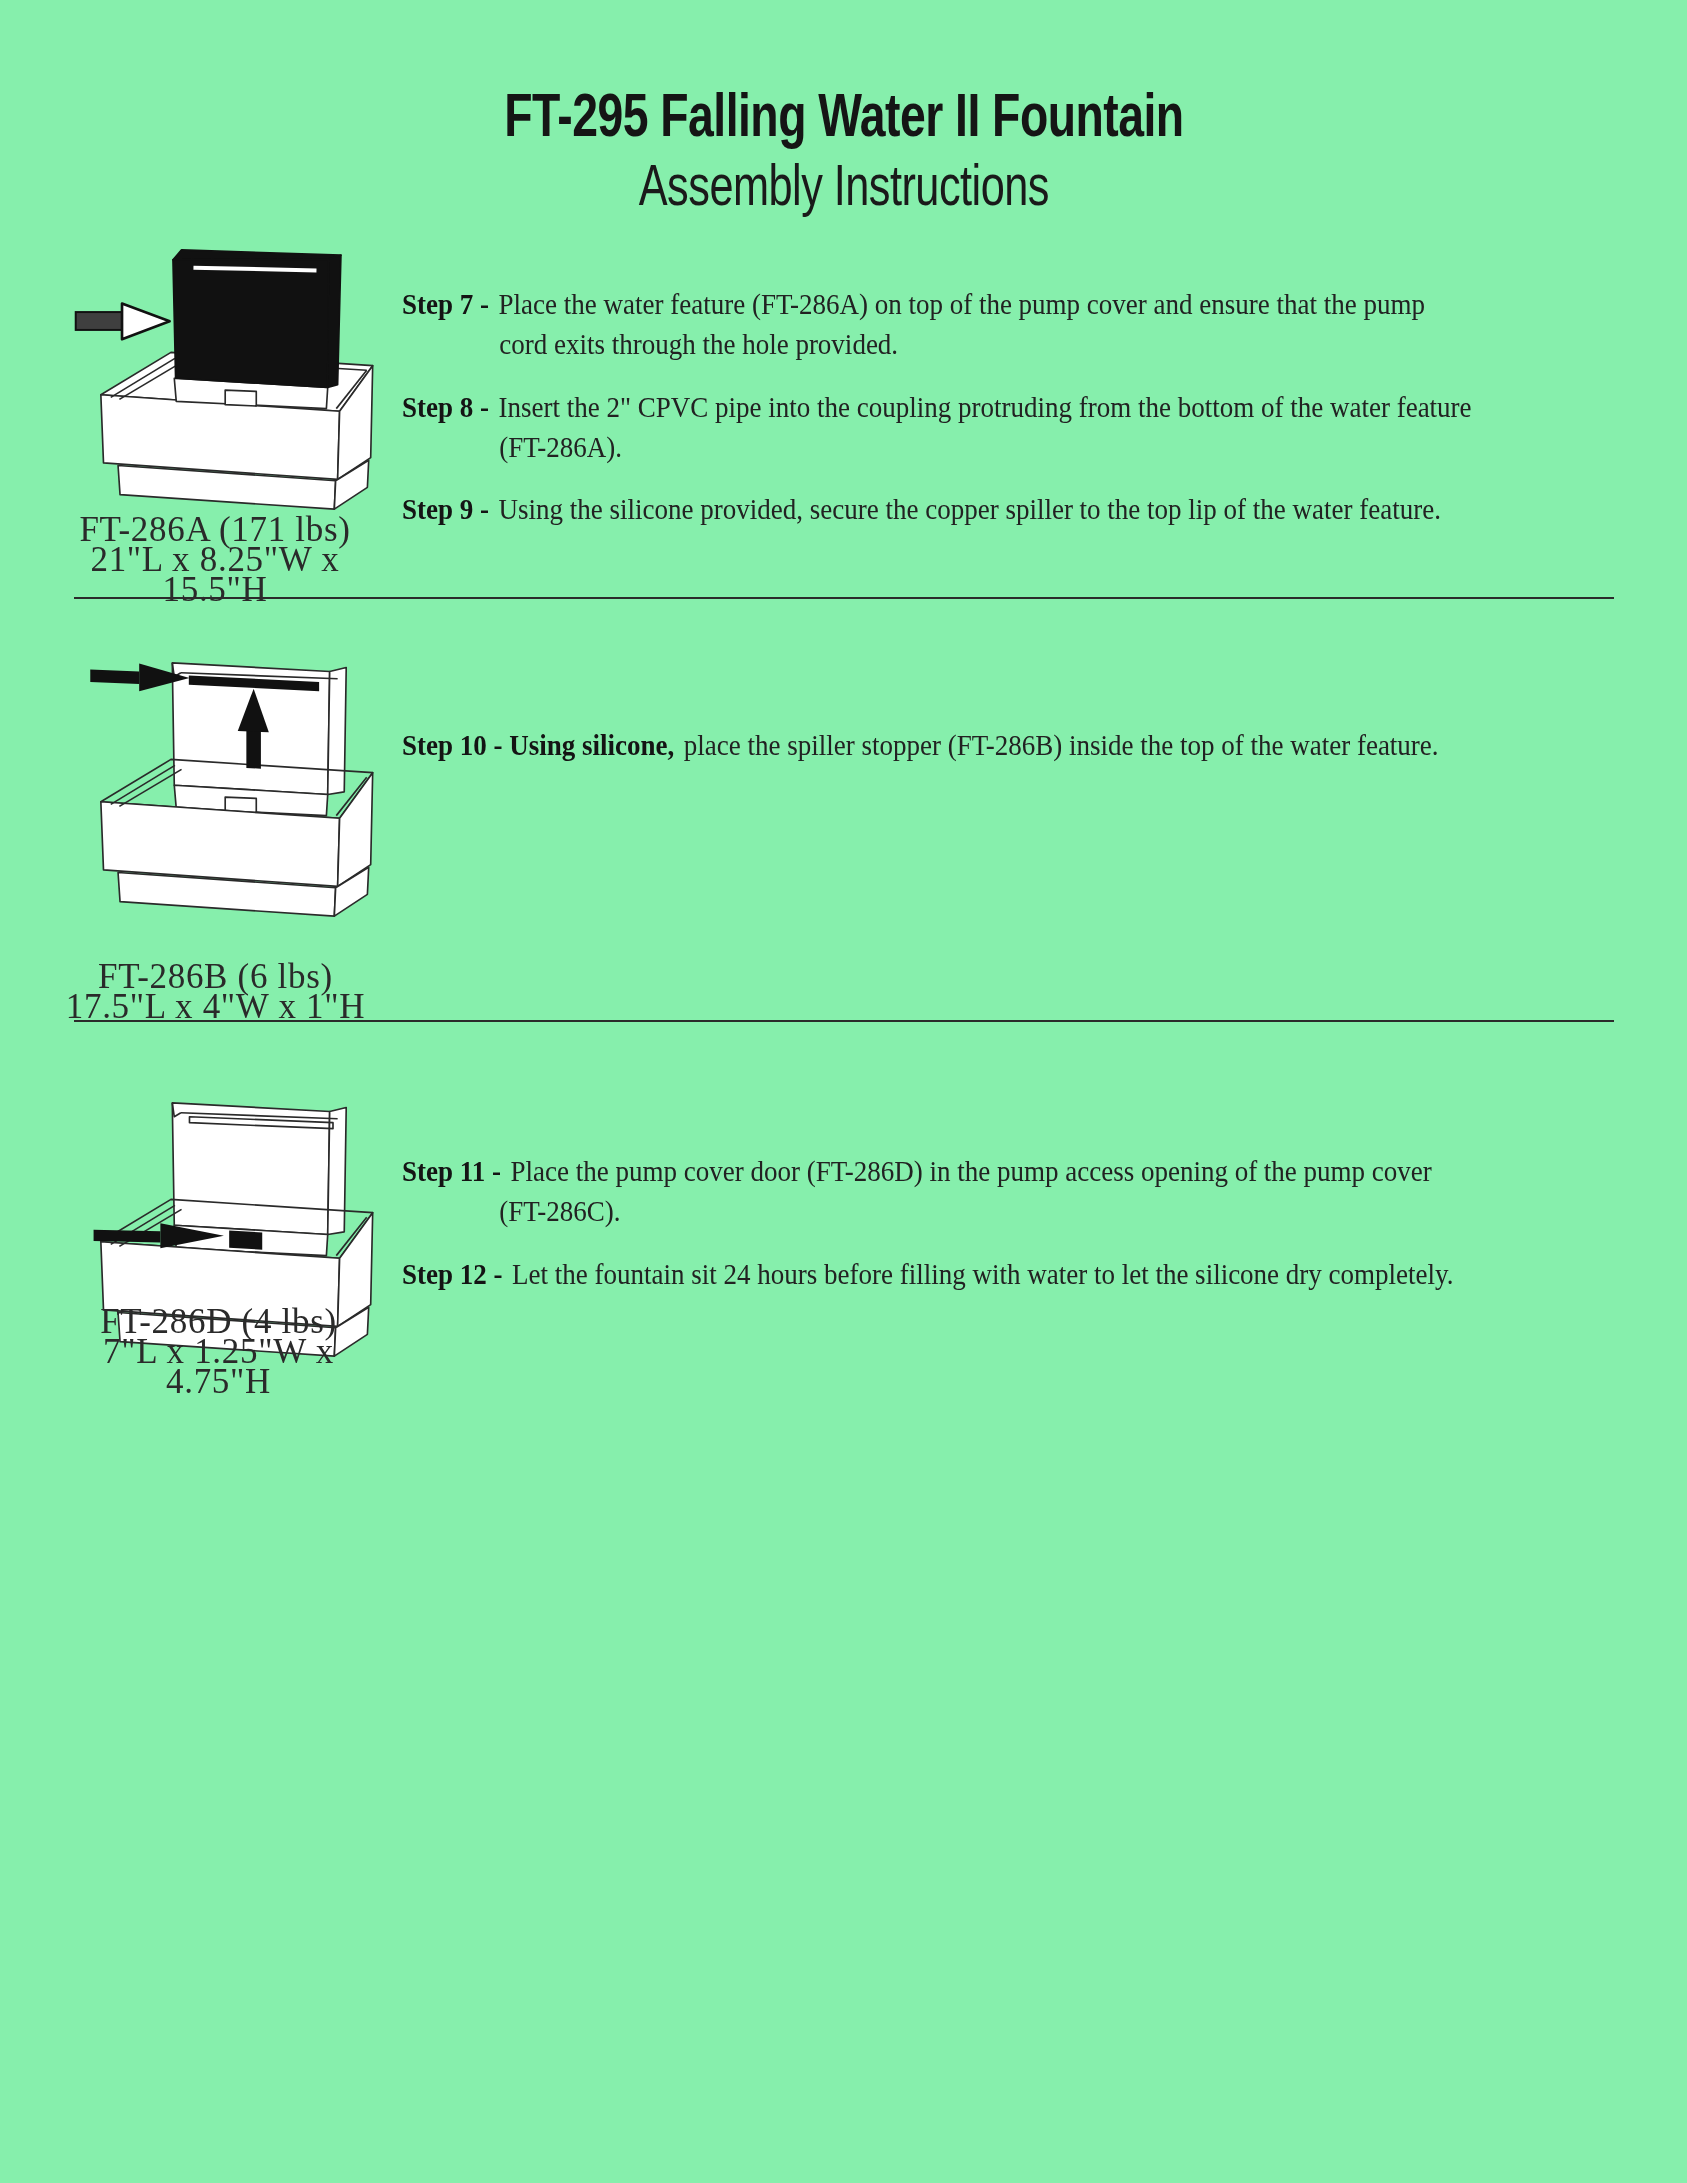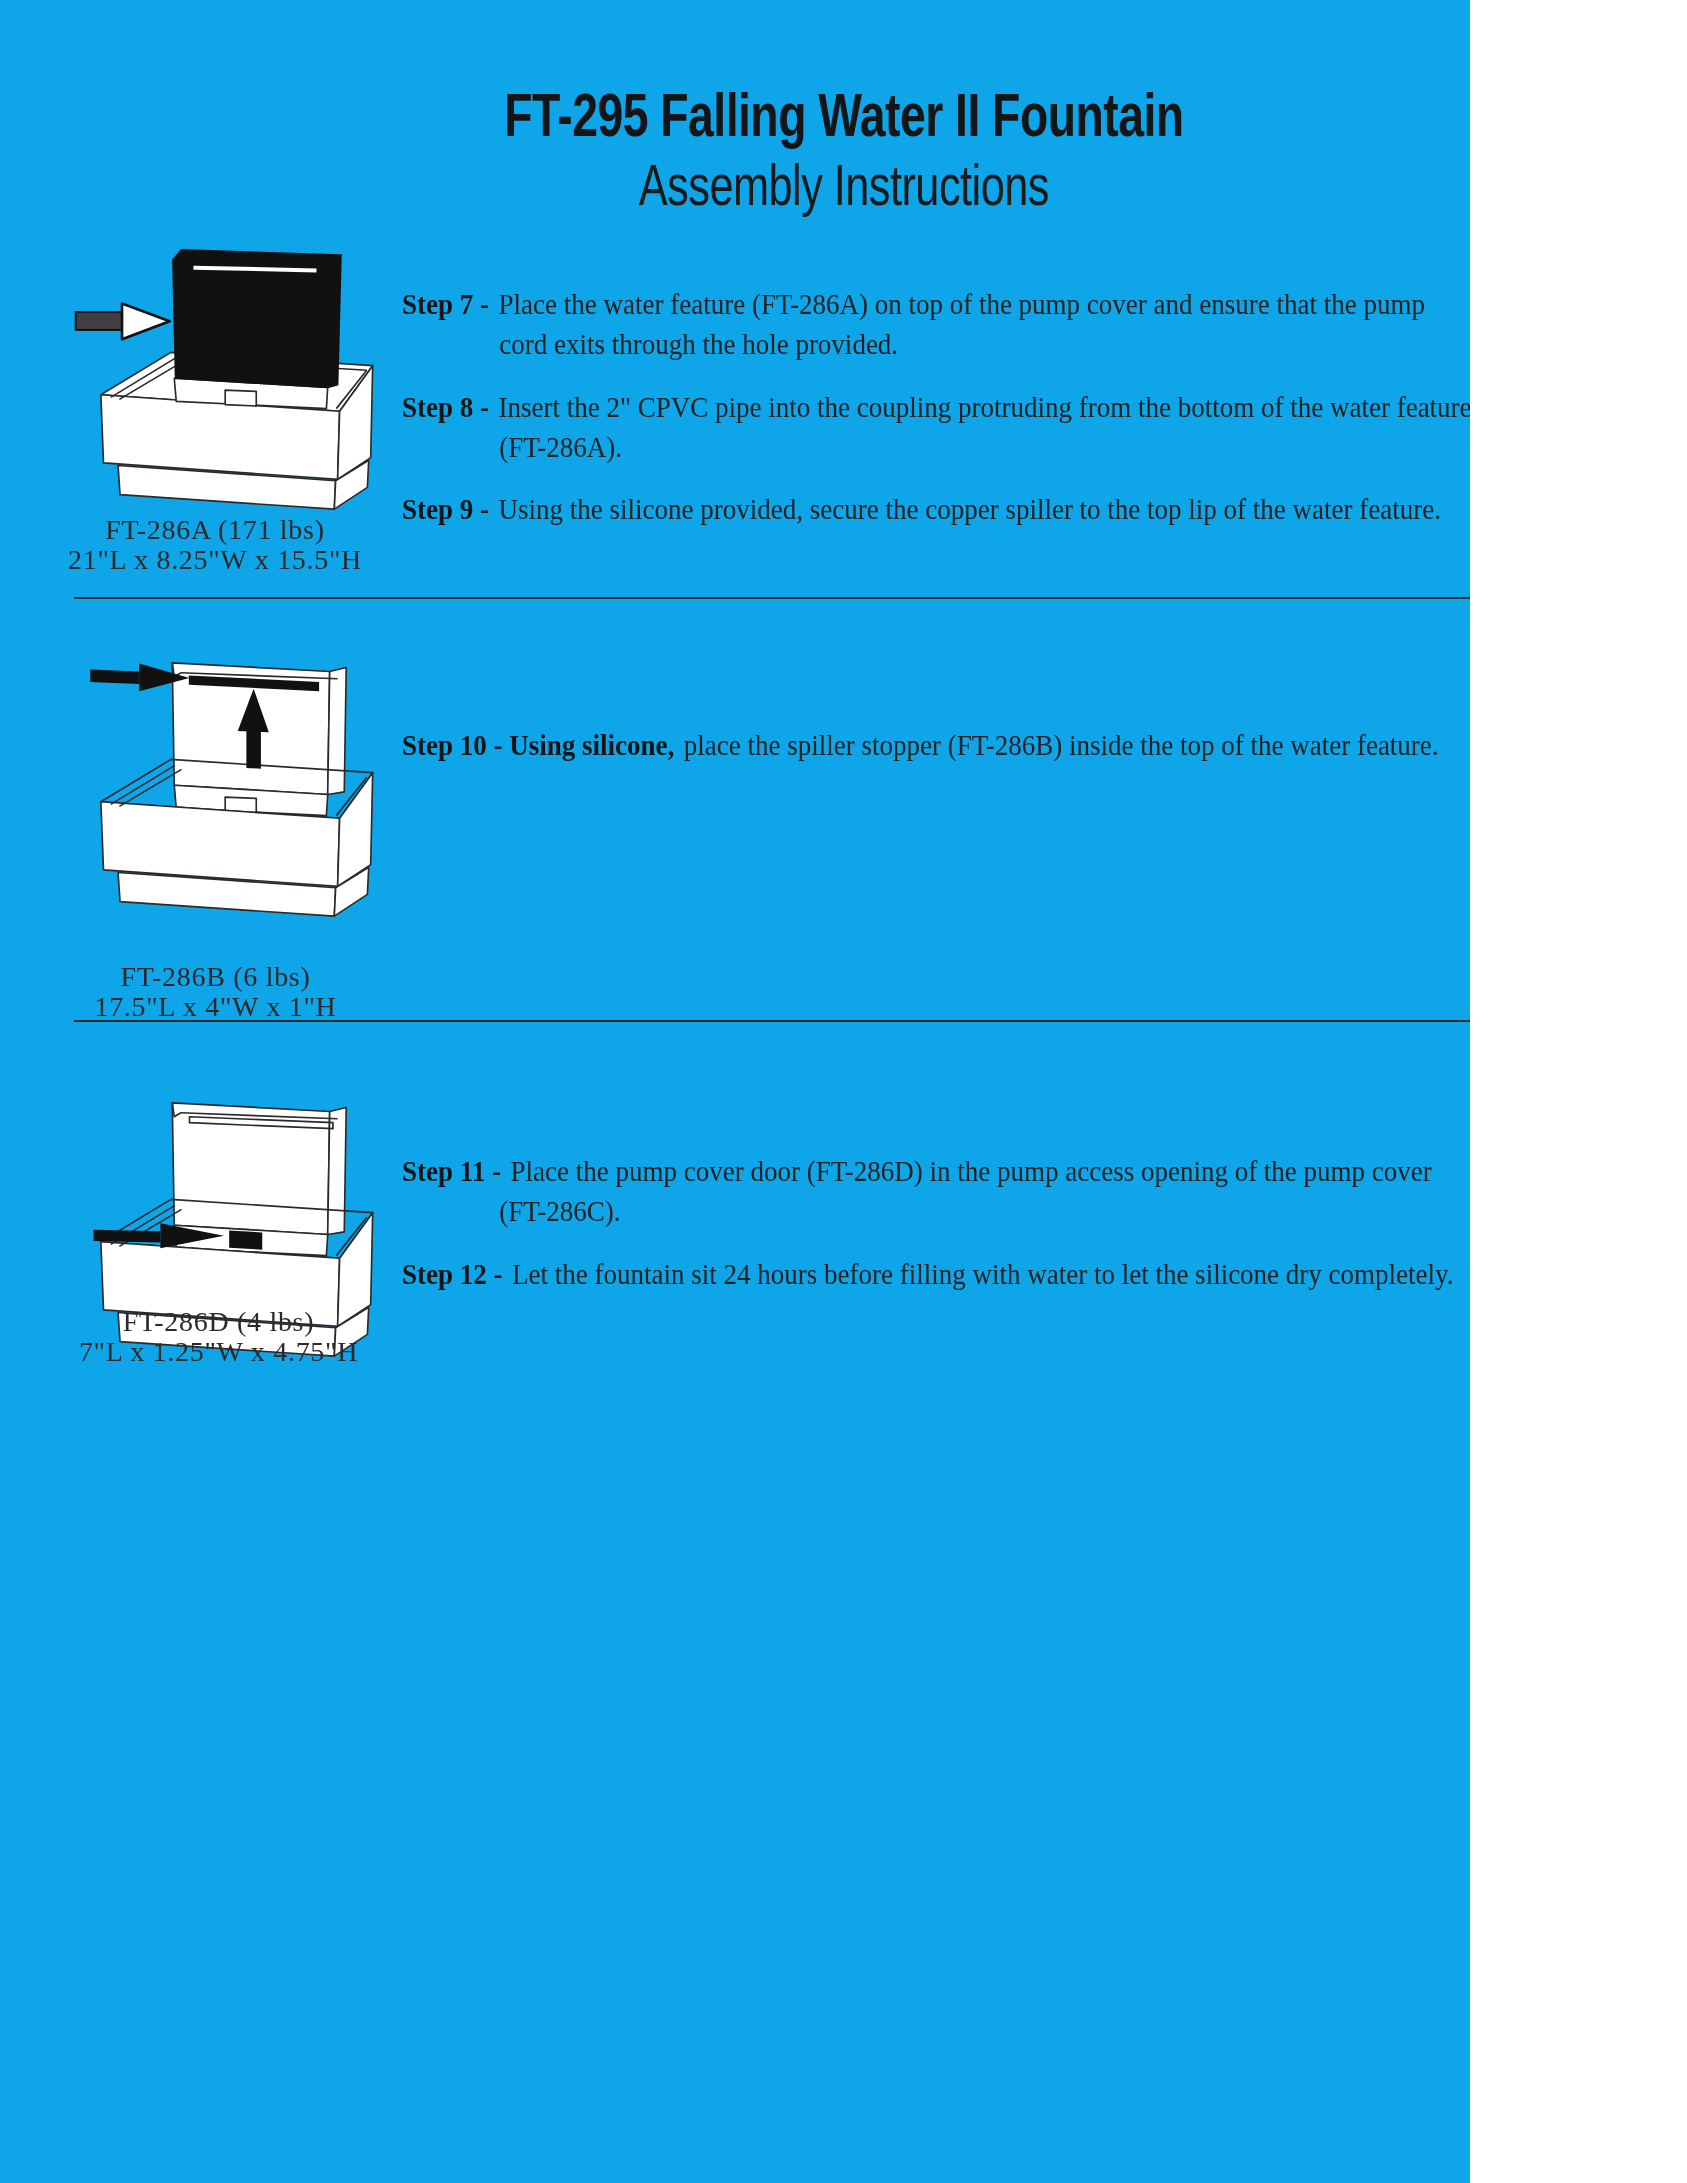--- a/index.html
+++ b/index.html
@@ -1,19 +1,19 @@
 <!DOCTYPE html>
 <html style="font-size:10.6px"><head>
 <meta charset="utf-8">
 <style>
   html,body{margin:0;padding:0;background:#fff;}
   .page{
     position:relative;
-    width:1470px;height:2183px;
-    background:#0ea5e9;
+    width:1687px;height:2183px;
+    background:#86efac;
     font-family:"Liberation Serif", serif;
     color:#1c1c1c;
     overflow:hidden;
   }
   
   .title-block{
     position:absolute; top:85px; left:0; width:1687px;
     text-align:center;
     font-family:"Liberation Sans", sans-serif;
     line-height:1;
@@ -29,21 +29,21 @@
   .page-subtitle{font-size:57px;font-weight:400;margin-top:11px;color:#1a1a1a;}
   
   .fig{position:absolute;margin:0;padding:0;}
   .fig svg{display:block;}
   .fig1{left:73px;top:238px;}
   .fig2{left:73px;top:645px;}
   .fig3{left:73px;top:1085px;}
   .fig-caption{
     position:absolute;
     text-align:center;
-    font-size:28px;
+    font-size:35px;
     line-height:30px;
     color:#2a2a2a;
     letter-spacing:0.7px;
   }
   .cap1{left:56px;top:515px;width:318px;}
   .cap2{left:50px;top:930px;width:331px;margin-top:32px;}
   .cap3{left:53px;top:1307px;width:331px;font-family:Liberation Serif, serif;}
   
   .steps{
     position:absolute;

